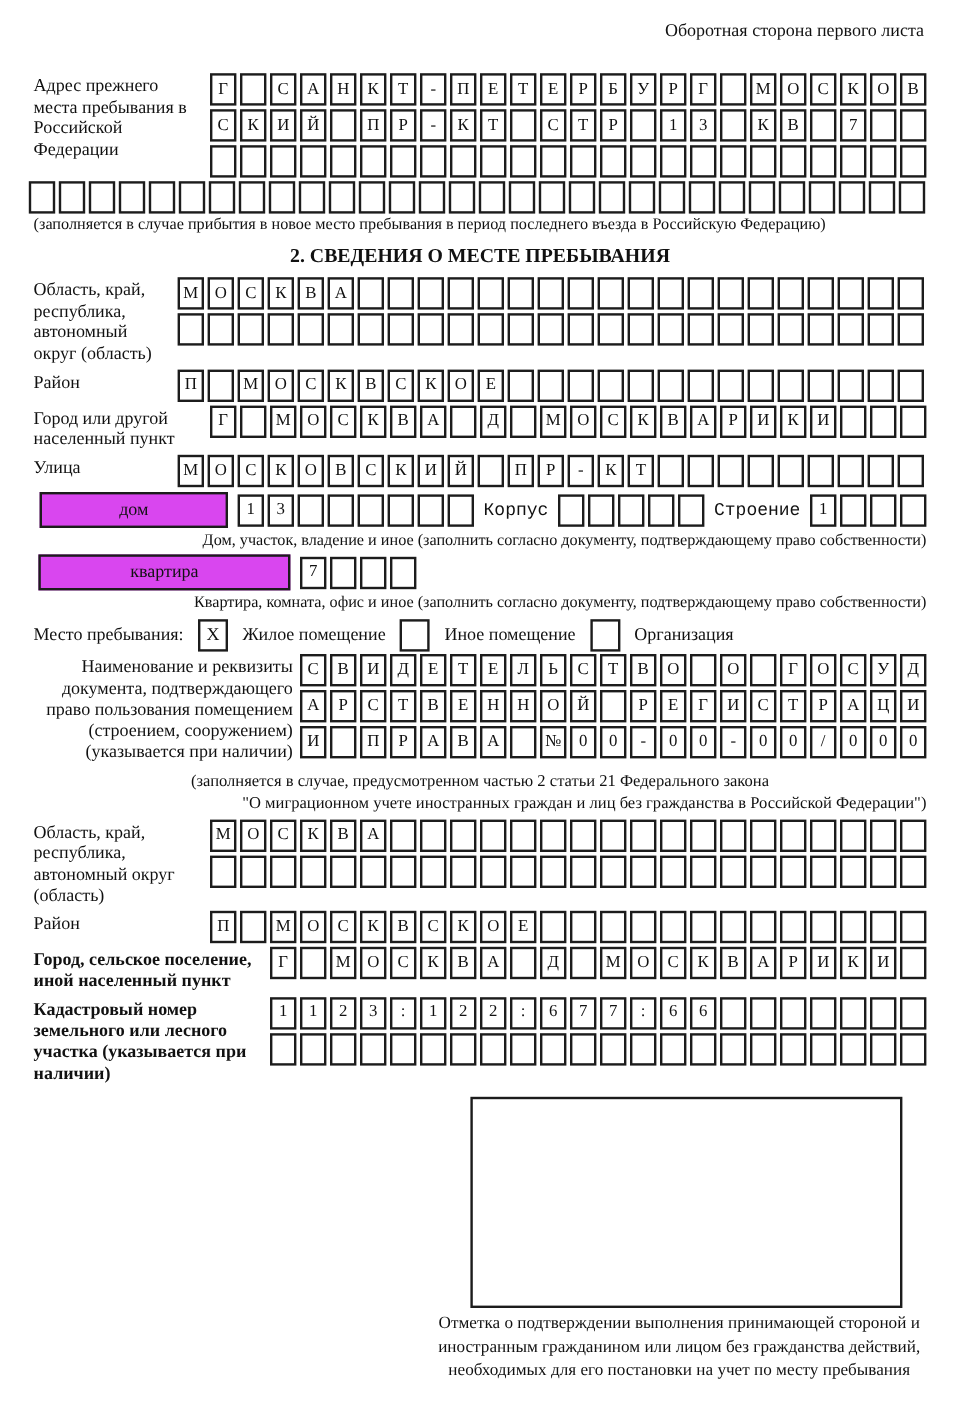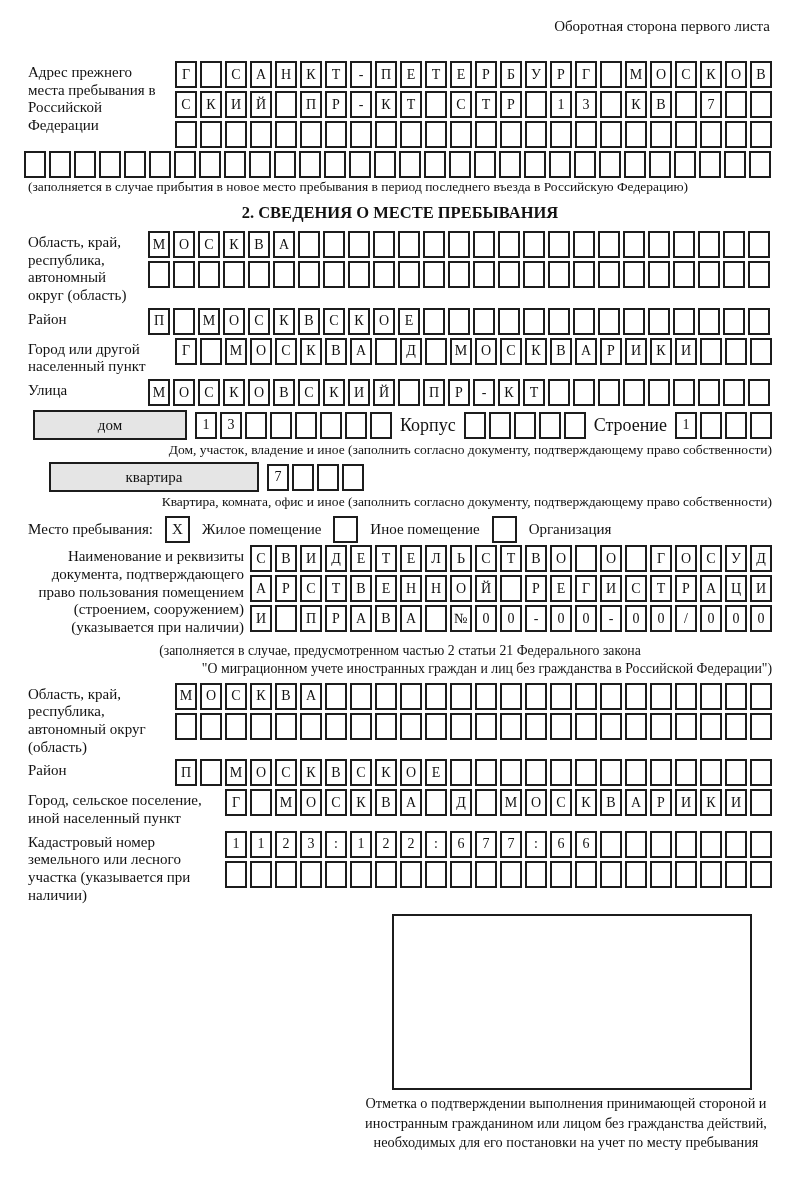--- a/index.html
+++ b/index.html
@@ -5,38 +5,38 @@
   html,body{margin:0;padding:0;background:#ffffff;}
   body{
     width:800px;height:1180px;overflow:hidden;
     font-family:"Liberation Serif","DejaVu Serif",serif;
     color:#111;
   }
   .page{padding:8px 28px 0 28px;box-sizing:border-box;width:800px;}
   .top-note{text-align:right;font-size:15px;margin:10px 2px 26px 0;}
   .row{display:flex;align-items:flex-start;margin-bottom:3px;}
   .lbl{font-size:15px;line-height:1.18;padding-top:3px;box-sizing:border-box;padding-right:6px;} .w120{flex:0 0 120px;} .w147{flex:0 0 147px;}
-  .w197{flex:0 0 197px;} .w222{flex:0 0 222px;}
+  .w197{flex:0 0 197px;font-weight:bold;} .w222{flex:0 0 222px;}
   .cellcol{display:flex;flex-direction:column;gap:3px;}
   .cells{display:flex;gap:3px;flex-wrap:nowrap;}
   .cell{
     box-sizing:border-box;flex:0 0 22px;width:22px;height:27px;
     border:2px solid #1c1c1c;display:flex;align-items:center;justify-content:center;
     font-size:14px;background:#fff;
   }
   .cap{font-size:13.5px;margin:1px 0 4px 0;text-align:right;}
   .cap-center{text-align:left;}
   .h2{font-weight:bold;font-size:16.5px;text-align:center;margin:8px 0 8px 0;}
   .h3{font-weight:bold;font-size:16px;text-align:center;margin:10px 0 6px 0;}
   .widebox{
     box-sizing:border-box;border:2px solid #1c1c1c;height:30px;
-    display:flex;align-items:center;justify-content:center;font-size:15px;background:#e5e5e5;
+    display:flex;align-items:center;justify-content:center;font-size:15px;background:#d946ef;
   }
   .dom-row{display:flex;align-items:center;gap:8px;margin:4px 0 2px 0;}
-  .inline-lbl{font-size:18px;white-space:nowrap;}
+  .inline-lbl{font-size:15px;white-space:nowrap;font-family:Liberation Mono, monospace;}
   .kv-row{display:flex;align-items:center;gap:8px;margin:4px 0 2px 0;}
   .place-row{display:flex;align-items:center;gap:12px;font-size:15px;margin:6px 0 2px 0;}
   .chk{
     box-sizing:border-box;width:25px;height:27px;border:2px solid #1c1c1c;
     display:flex;align-items:center;justify-content:center;font-size:15px;background:#fff;
   }
   .choose-note{font-size:13.5px;margin:0 0 6px 215px;}
   .legal{font-size:13.8px;text-align:center;margin:2px 0;}
   .stamp{box-sizing:border-box;width:360px;height:176px;border:2px solid #1c1c1c;margin:10px 0 4px 364px;background:#fff;}
   .stamp-cap{width:424px;margin-left:326px;text-align:center;font-size:14.3px;line-height:1.35;}
@@ -344,21 +344,21 @@
     <div class="cells">
         <div class="cell">1</div>
         <div class="cell"></div>
         <div class="cell"></div>
         <div class="cell"></div>
       </div>
   </div>
   <div class="cap">Дом, участок, владение и иное (заполнить согласно документу, подтверждающему право собственности)</div>
 
   <div class="kv-row">
-    <div class="widebox" style="width:210px;margin-left:21px;">квартира</div>
+    <div class="widebox" style="width:210px;margin-left:4px;">квартира</div>
     <div class="cells">
         <div class="cell">7</div>
         <div class="cell"></div>
         <div class="cell"></div>
         <div class="cell"></div>
       </div>
   </div>
   <div class="cap">Квартира, комната, офис и иное (заполнить согласно документу, подтверждающему право собственности)</div>
 
   <div class="place-row">

